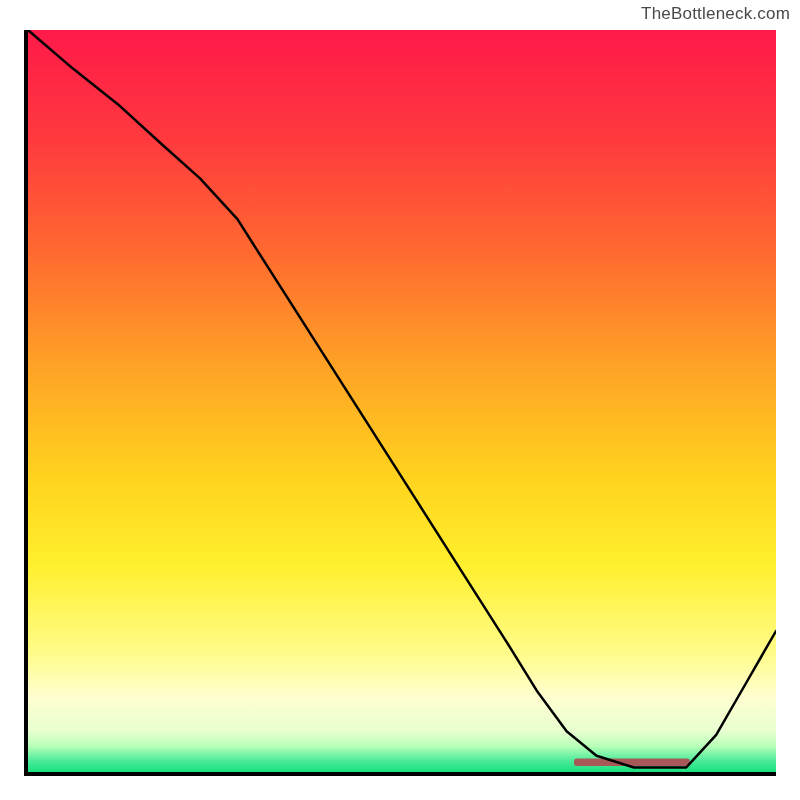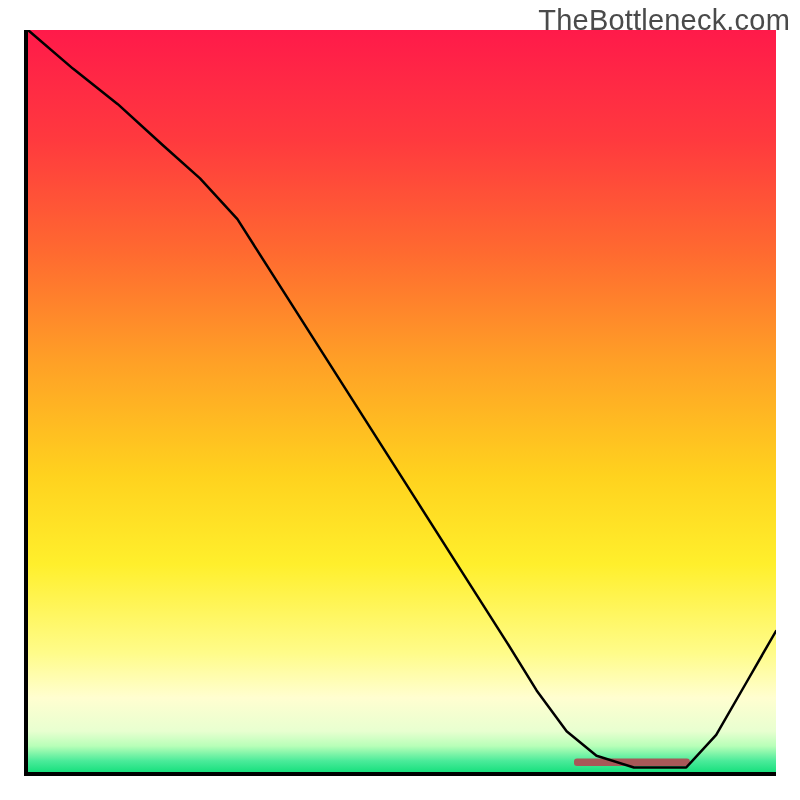--- a/index.html
+++ b/index.html
@@ -14,21 +14,21 @@
   .canvas {
     position: relative;
     width: 800px;
     height: 800px;
   }
   .watermark {
     position: absolute;
     top: 4px;
     right: 10px;
     color: #4a4a4a;
-    font-size: 29px;
+    font-size: 17px;
     font-weight: 400;
     letter-spacing: 0.2px;
     z-index: 30;
   }
   .plot-frame {
     position: absolute;
     left: 24px;
     top: 30px;
     width: 752px;
     height: 746px;

